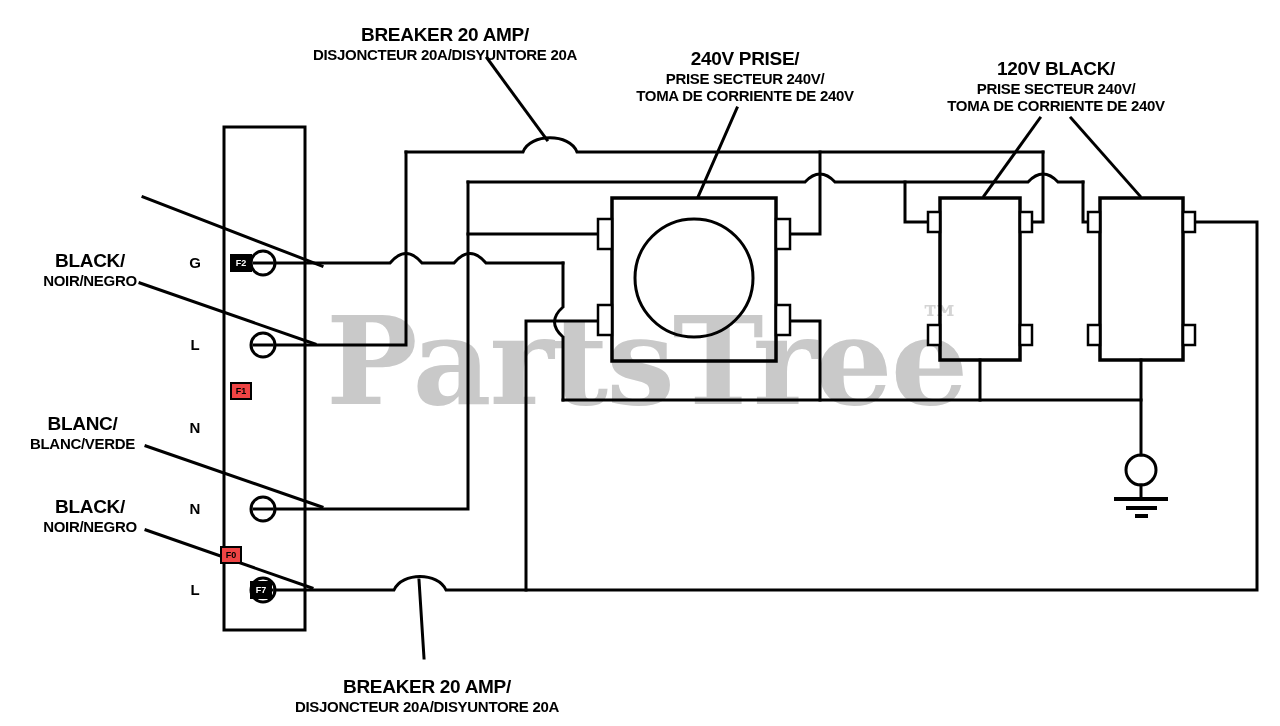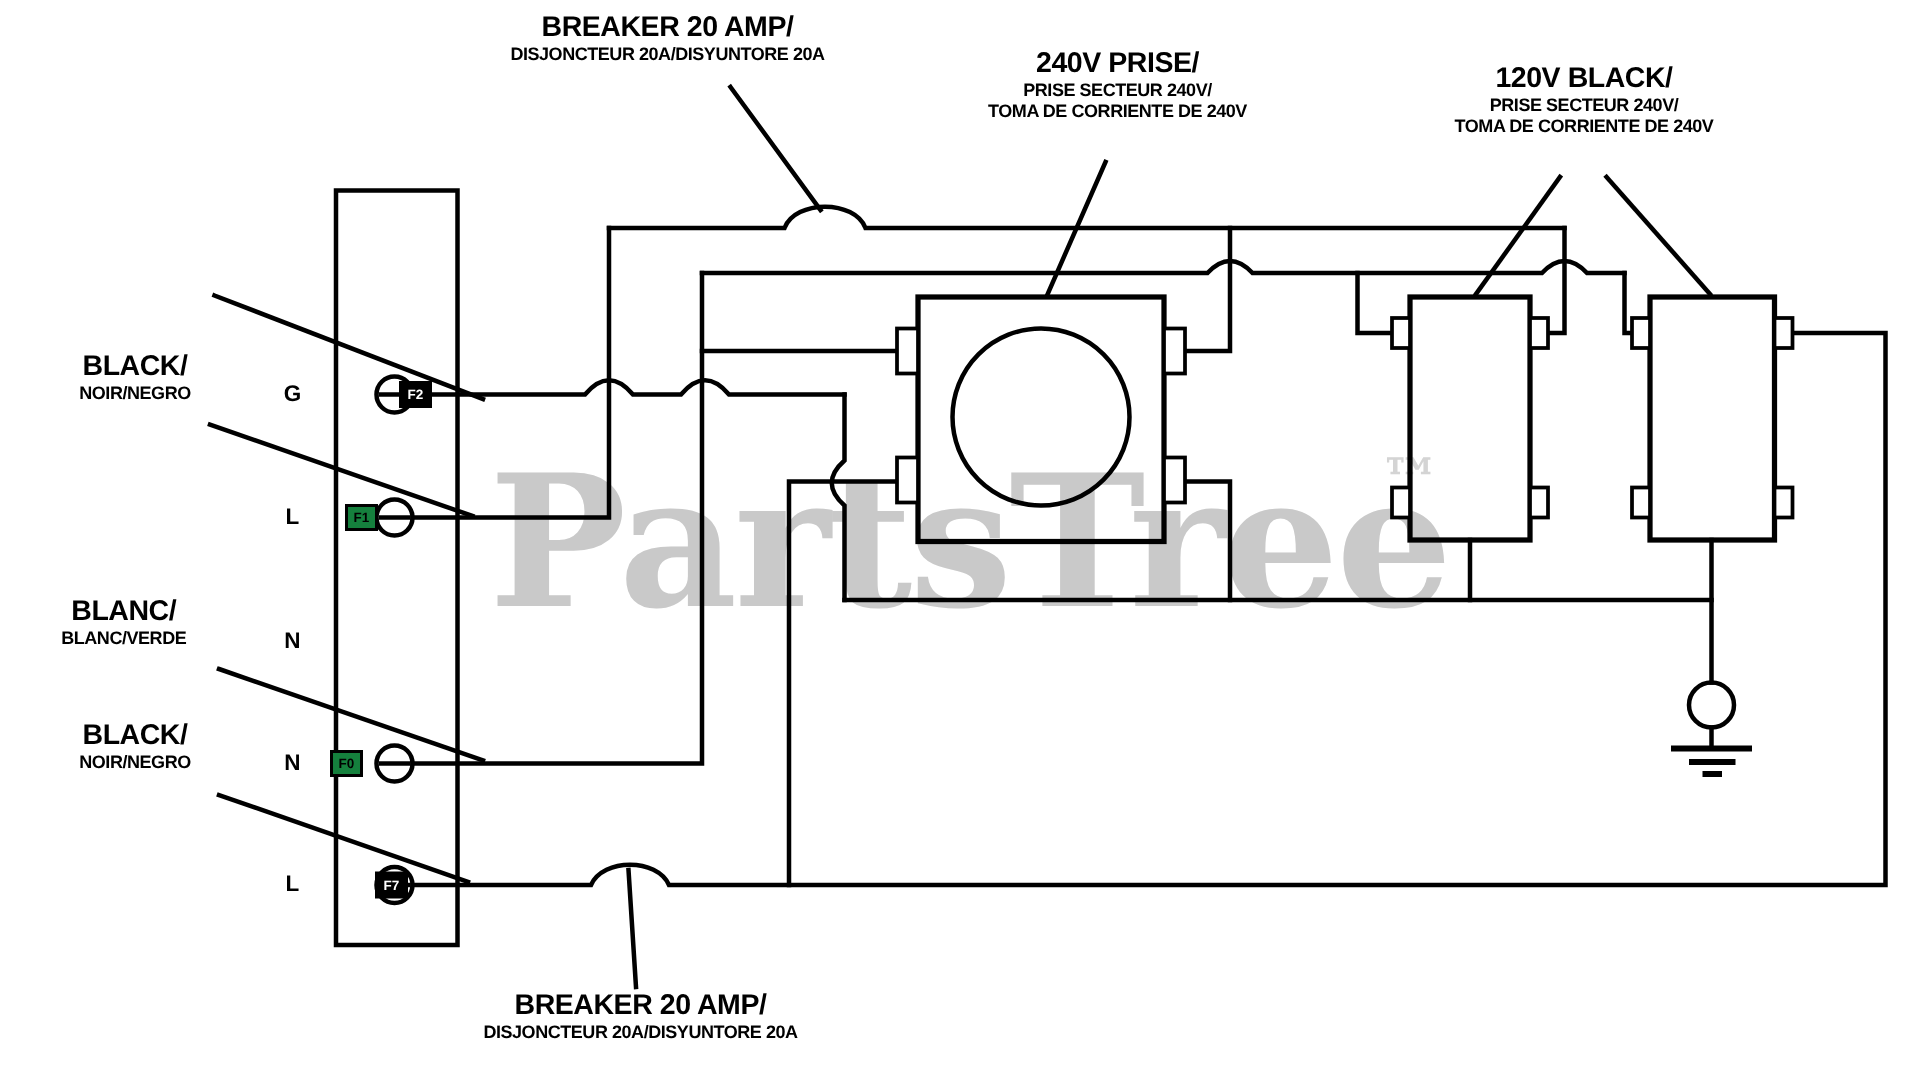--- a/index.html
+++ b/index.html
@@ -1,27 +1,27 @@
 <!DOCTYPE html>
 <html><head>
 <meta charset="utf-8">
 <style>
   html,body{margin:0;padding:0;background:#ffffff;}
   #stage{position:relative;width:1280px;height:726px;background:#ffffff;overflow:hidden;
          font-family:"Liberation Sans",sans-serif;}
   #diagram-svg{position:absolute;left:0;top:0;}
   .lbl{position:absolute;text-align:center;color:#000;font-weight:bold;line-height:1.15;
-       letter-spacing:-0.3px;white-space:nowrap;}
+       letter-spacing:-0.3px;white-space:nowrap;margin-top:16px;}
   .lbl .l1{font-size:19px;}
-  .lbl .l2{font-size:12px;}
+  .lbl .l2{font-size:15px;}
   .term-letter{position:absolute;width:26px;text-align:center;font-size:15px;font-weight:bold;color:#000;}
   .tagbox{position:absolute;width:22px;height:18px;box-sizing:border-box;font-size:9px;font-weight:bold;
           display:flex;align-items:center;justify-content:center;letter-spacing:0;}
   .tag-solid{background:#000;color:#fff;}
-  .tag-open{background:#15803d;color:#000;border:2px solid #000;}
+  .tag-open{background:#ef4444;color:#000;border:2px solid #000;margin-top:46px;}
 </style>
 </head>
 <body>
 
 <div id="stage">
 
   <svg id="diagram-svg" width="1280" height="726" viewBox="0 0 1280 726">
 
     <text x="326" y="404" font-family="DejaVu Serif, serif" font-weight="bold" font-size="122" fill="#c9c9c9" letter-spacing="-2">PartsTree</text>
     <text x="920" y="334" font-family="DejaVu Serif, serif" font-weight="bold" font-size="40" fill="#d4d4d4">™</text>
@@ -151,18 +151,18 @@
     <div class="l1">BREAKER 20 AMP/</div>
     <div class="l2">DISJONCTEUR 20A/DISYUNTORE 20A</div>
   </div>
 
   <span class="term-letter" style="left:182px;top:254px;">G</span>
   <span class="term-letter" style="left:182px;top:336px;">L</span>
   <span class="term-letter" style="left:182px;top:419px;">N</span>
   <span class="term-letter" style="left:182px;top:500px;">N</span>
   <span class="term-letter" style="left:182px;top:581px;">L</span>
 
-  <span class="tagbox tag-solid" style="left:230px;top:254px;margin-left:36px;">F2</span>
+  <span class="tagbox tag-solid" style="left:230px;top:254px;">F2</span>
   <span class="tagbox tag-open" style="left:230px;top:336px;">F1</span>
   <span class="tagbox tag-open" style="left:220px;top:500px;">F0</span>
   <span class="tagbox tag-solid" style="left:230px;top:581px;margin-left:20px;">F7</span>
 
 </div>
 
 </body></html>

